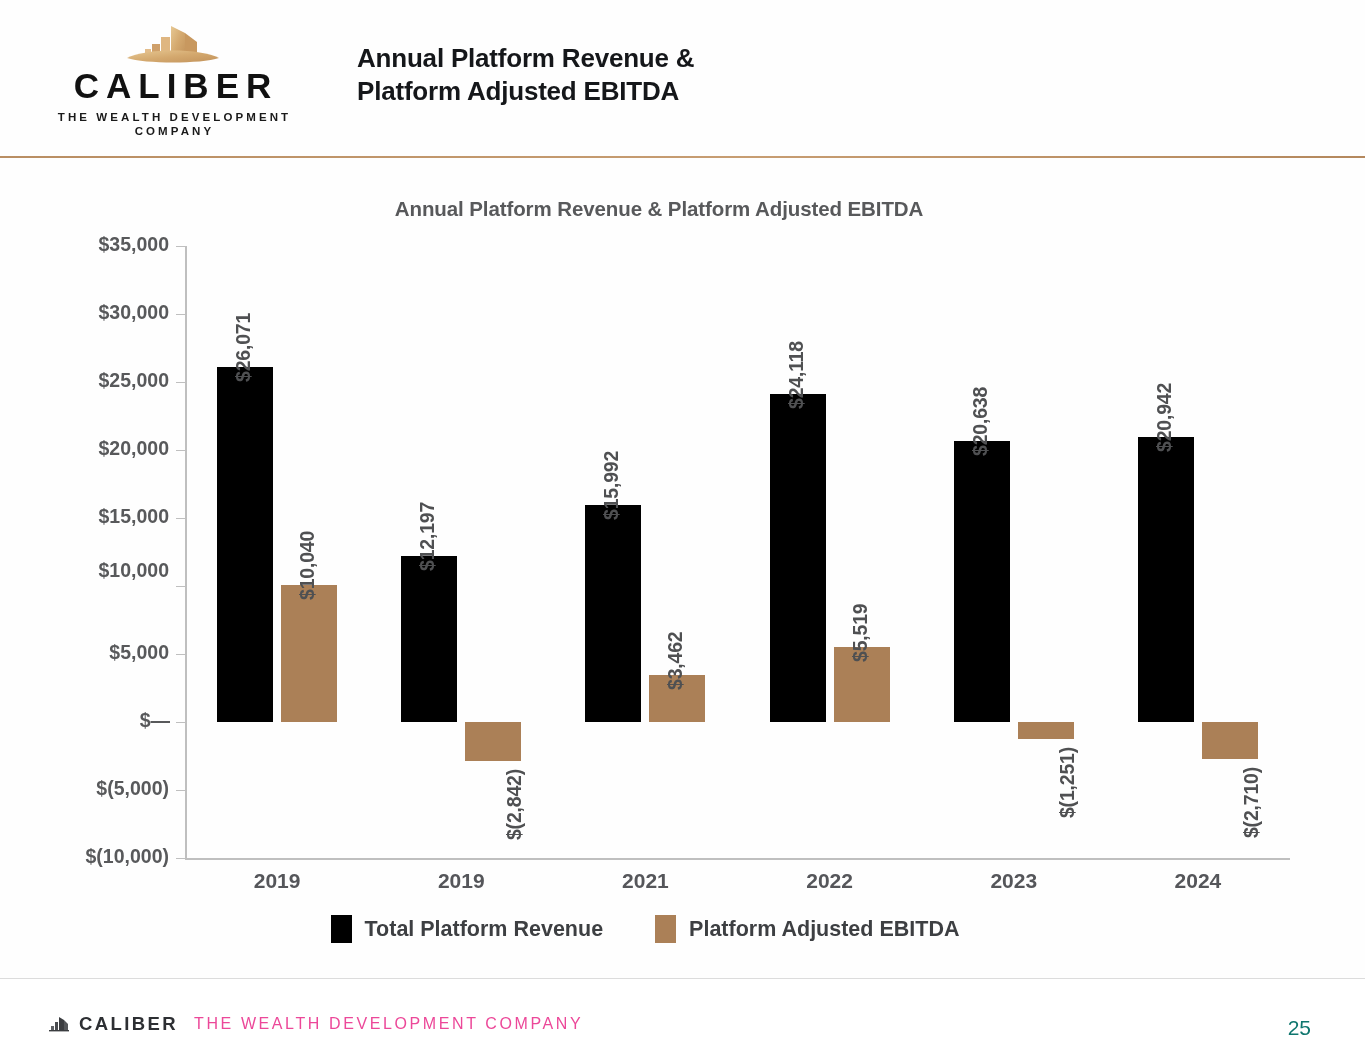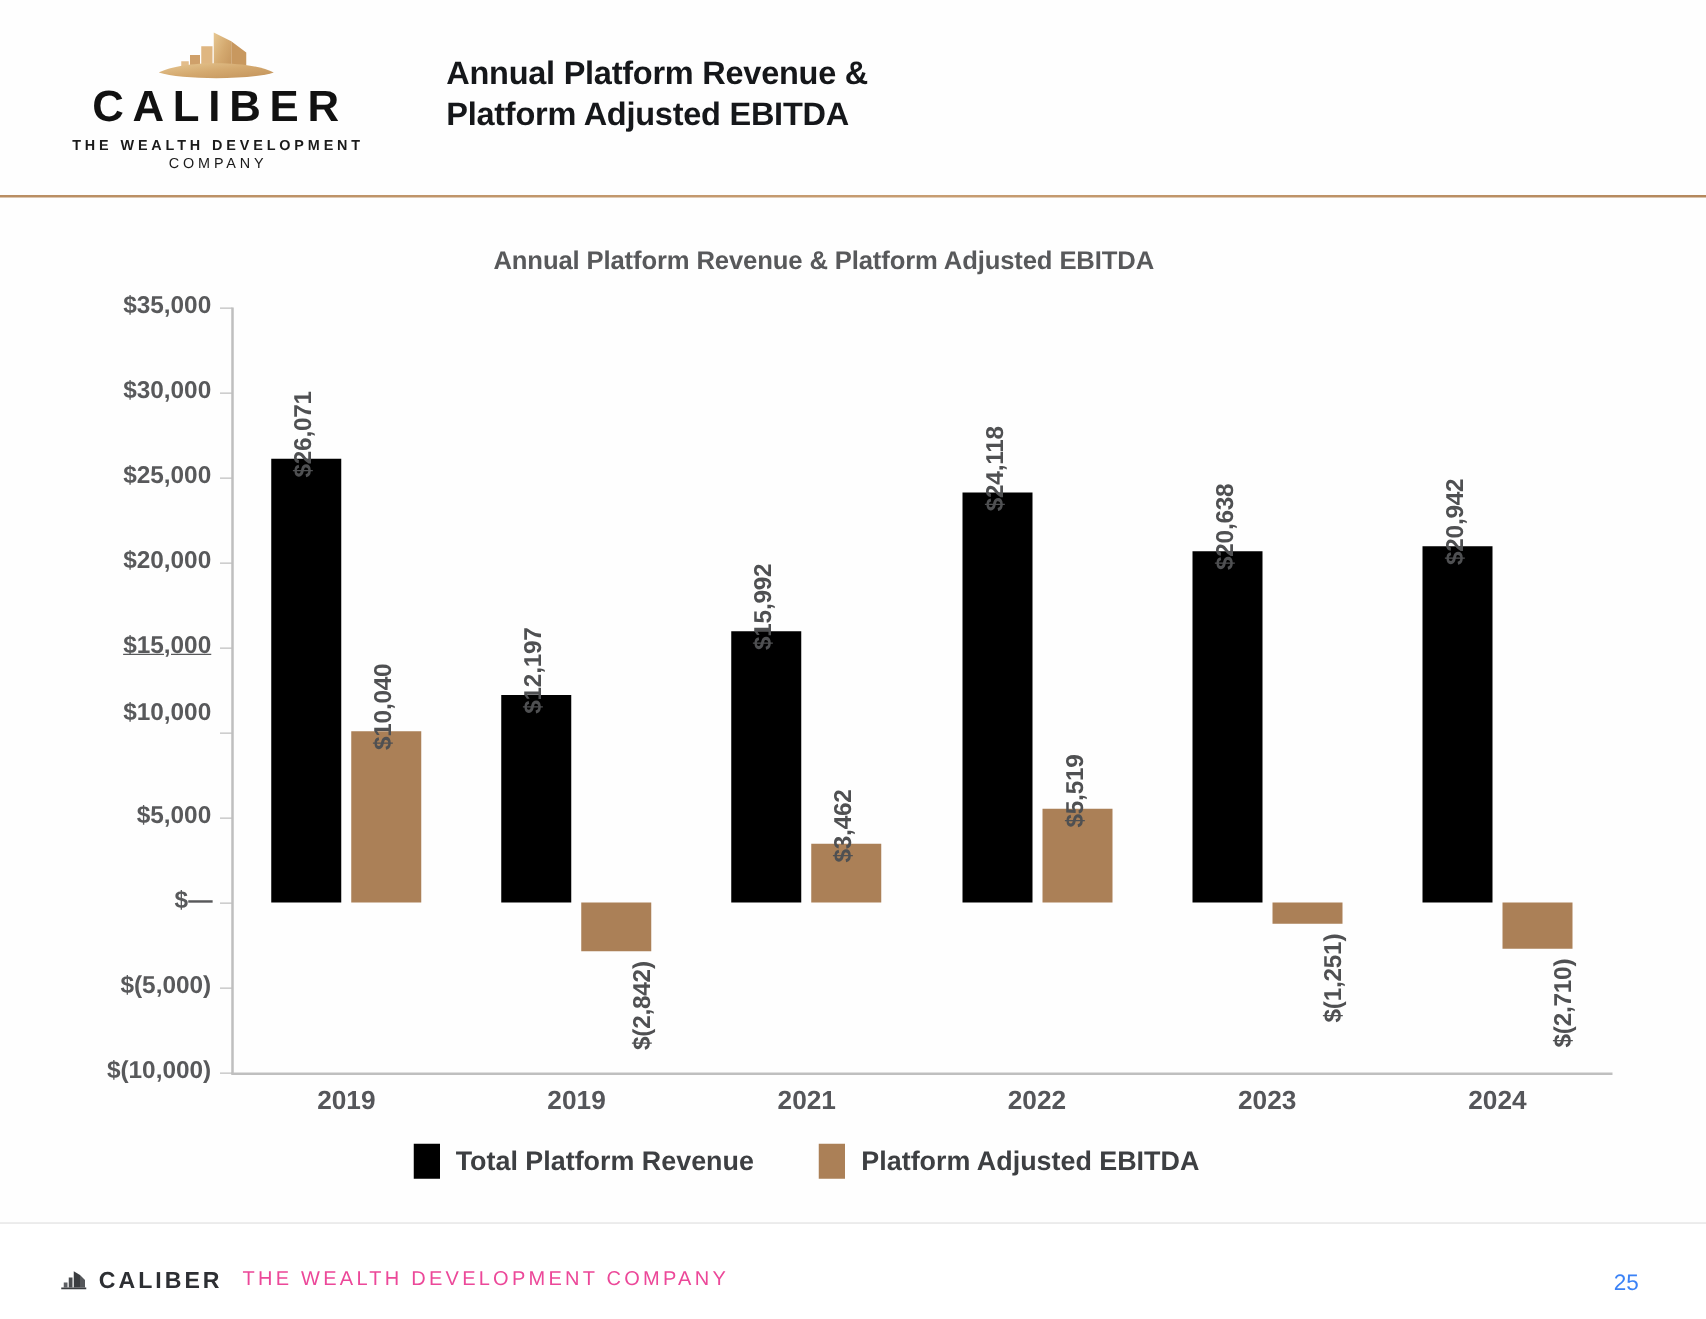--- a/index.html
+++ b/index.html
@@ -57,21 +57,21 @@
     font-size: 11.5px;
     font-weight: 700;
     letter-spacing: 3.1px;
     color: #1a1a1a;
     margin-top: 6px;
     padding-left: 3px;
   }
 
   .brand-tagline-2 {
     font-size: 11.5px;
-    font-weight: 400;
+    font-weight: 700;
     letter-spacing: 3.1px;
     color: #1a1a1a;
     margin-top: 2px;
     padding-left: 3px;
   }
 
   .slide-title {
     position: absolute;
     left: 357px;
     top: 42px;
@@ -252,22 +252,22 @@
     font-weight: 400;
     letter-spacing: 2.6px;
     color: #ec4899;
     margin-left: 7px;
   }
 
   .footer-page {
     position: absolute;
     right: 54px;
     top: 37px;
-    font-size: 18px;
-    color: #3b82f6;
+    font-size: 21px;
+    color: #0f766e;
     font-weight: 400;
   }
 </style>
 </head>
 <body>
 
 <div class="slide">
 
   <div class="header">
 
@@ -312,21 +312,21 @@
     <div id="yaxis">
         <div class="ytick" style="top: 89px;"></div>
         <div class="ytick-label" style="top: 89px;">$35,000</div>
         <div class="ytick" style="top: 157px;"></div>
         <div class="ytick-label" style="top: 157px;">$30,000</div>
         <div class="ytick" style="top: 225px;"></div>
         <div class="ytick-label" style="top: 225px;">$25,000</div>
         <div class="ytick" style="top: 293px;"></div>
         <div class="ytick-label" style="top: 293px;">$20,000</div>
         <div class="ytick" style="top: 361px;"></div>
-        <div class="ytick-label" style="top: 361px; text-decoration: underline;">$15,000</div>
+        <div class="ytick-label" style="top: 361px;">$15,000</div>
         <div class="ytick" style="top: 429px;"></div>
         <div class="ytick-label" style="top: 415px;">$10,000</div>
         <div class="ytick" style="top: 497px;"></div>
         <div class="ytick-label" style="top: 497px;">$5,000</div>
         <div class="ytick" style="top: 565px;"></div>
         <div class="ytick-label" style="top: 565px;"><span>$</span><span style="letter-spacing: -1px;">—</span></div>
         <div class="ytick" style="top: 633px;"></div>
         <div class="ytick-label" style="top: 633px;">$(5,000)</div>
         <div class="ytick" style="top: 701px;"></div>
         <div class="ytick-label" style="top: 701px;">$(10,000)</div>

